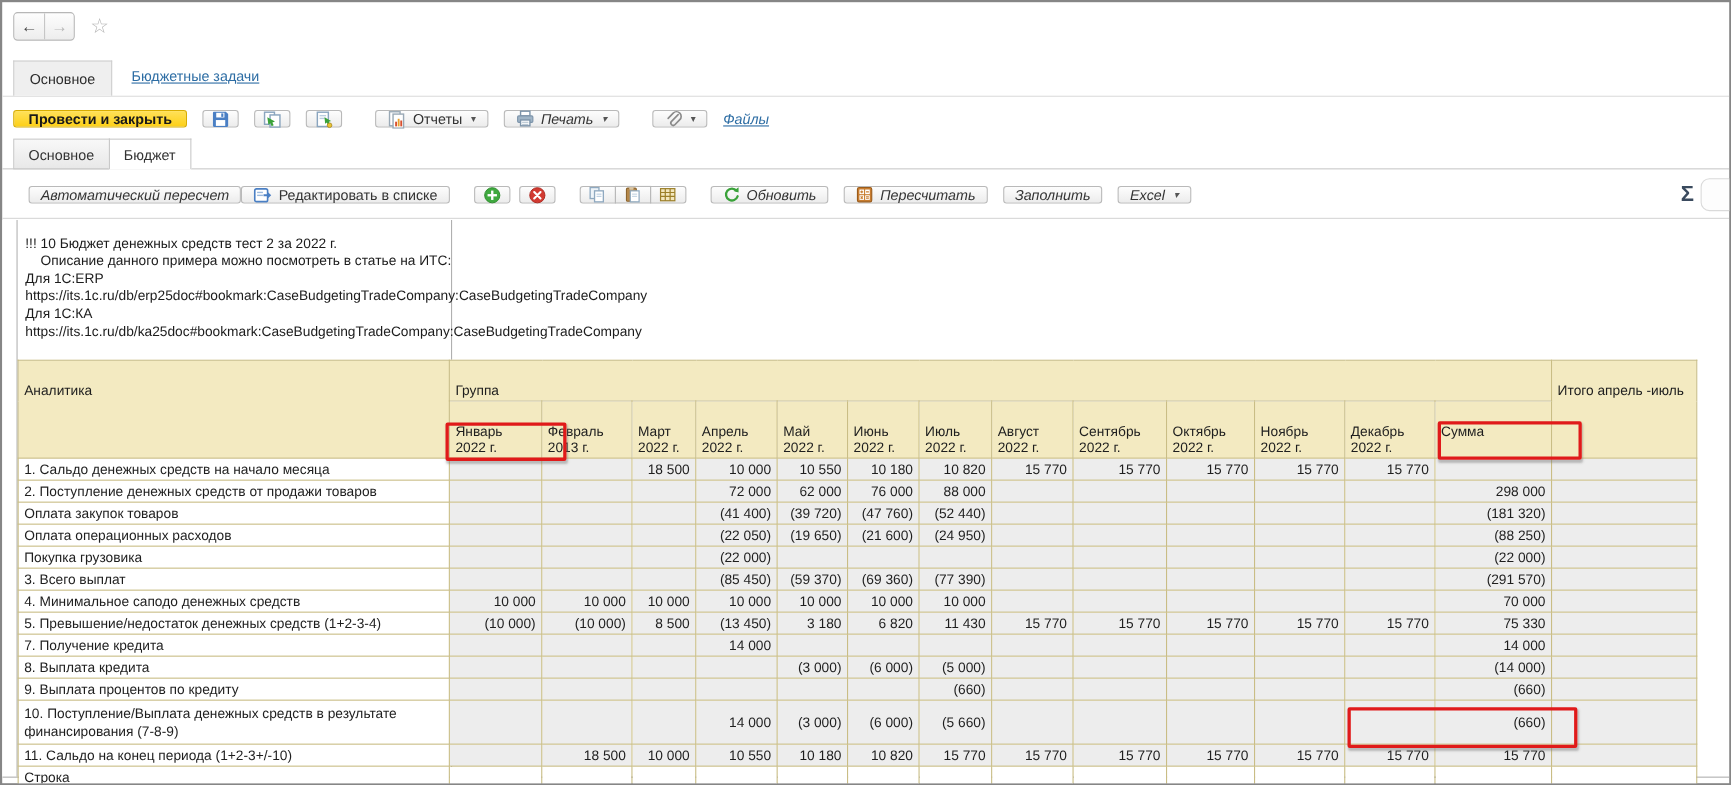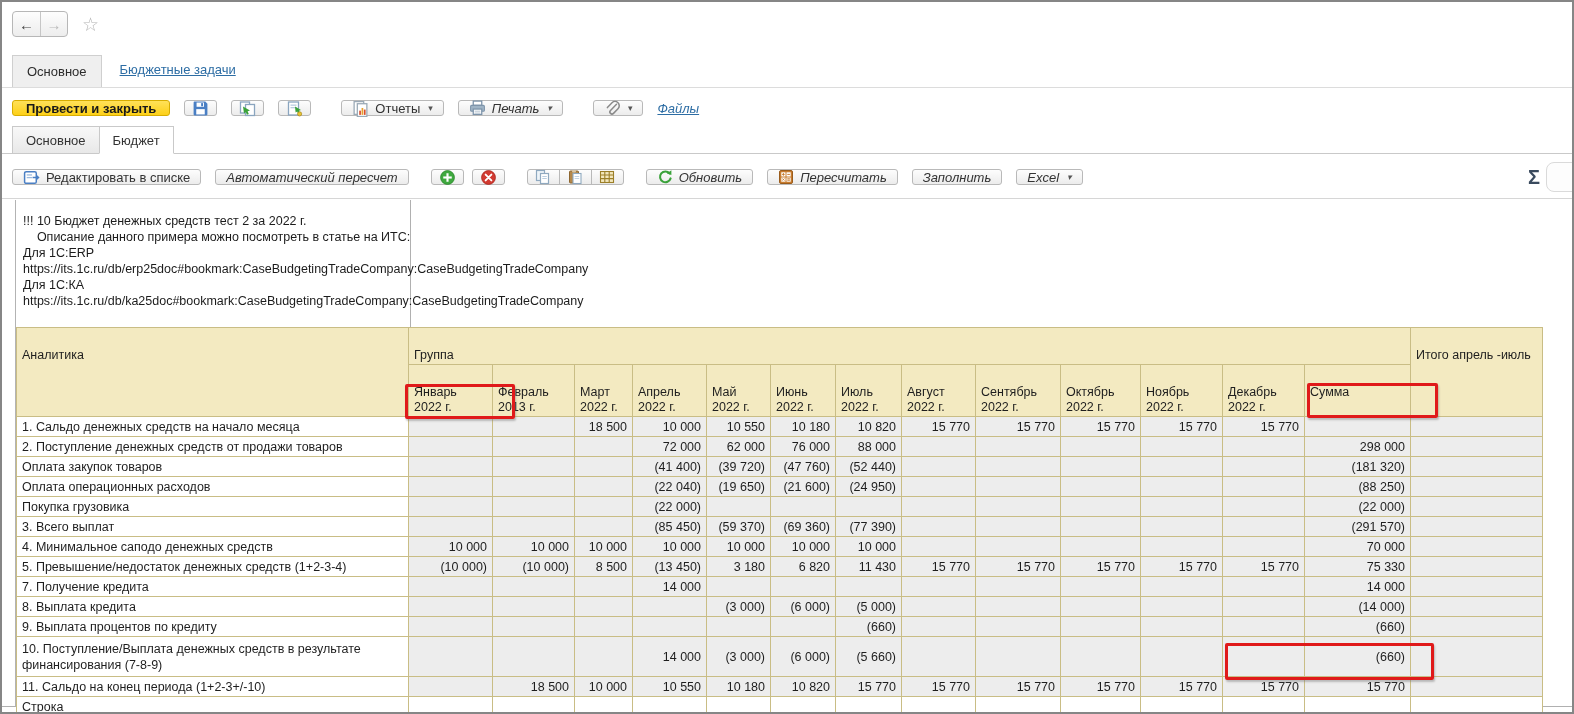--- a/index.html
+++ b/index.html
@@ -163,33 +163,33 @@
 
     <span class="link sp14">Файлы</span>
   </div>
 
   <div id="page-tabs">
     <div class="ptab ptab-inactive">Основное</div>
     <div class="ptab ptab-active">Бюджет</div>
   </div>
 
   <div id="table-toolbar">
+    <button class="btn sp14">Автоматический пересчет</button>
+
     <button class="btn">
       <span class="icon">
         <svg width="17" height="15" viewBox="0 0 16 14">
             <rect x="1.5" y="1.5" width="11" height="11" rx="1.5" fill="#fff" stroke="#4a7fc4" stroke-width="1.4"></rect>
             <rect x="3.5" y="4" width="5" height="1.2" fill="#9cbade"></rect>
             <rect x="3.5" y="6.5" width="5" height="1.2" fill="#9cbade"></rect>
             <path d="M9 6.2 h3.6 v-2 l3 2.8 -3 2.8 v-2 H9z" fill="#4a7fc4"></path>
           </svg>
       </span>
       <span>Редактировать в списке</span>
     </button>
-
-    <button class="btn sp14">Автоматический пересчет</button>
 
     <button class="btn btn-icon-only sp22">
       <span class="icon">
         <svg width="17" height="17" viewBox="0 0 16 16">
             <circle cx="8" cy="8" r="6.5" fill="#3fa93f" stroke="#2d8a2d" stroke-width=".8"></circle>
             <rect x="7" y="4" width="2" height="8" fill="#fff"></rect>
             <rect x="4" y="7" width="8" height="2" fill="#fff"></rect>
           </svg>
       </span>
     </button>
@@ -367,21 +367,21 @@
             <td class="num"></td>
             <td class="num"></td>
             <td class="num">(181 320)</td>
             <td class="num"></td>
           </tr>
           <tr class="r">
             <td class="lbl">Оплата операционных расходов</td>
             <td class="num"></td>
             <td class="num"></td>
             <td class="num"></td>
-            <td class="num">(22 040)</td>
+            <td class="num">(22 050)</td>
             <td class="num">(19 650)</td>
             <td class="num">(21 600)</td>
             <td class="num">(24 950)</td>
             <td class="num"></td>
             <td class="num"></td>
             <td class="num"></td>
             <td class="num"></td>
             <td class="num"></td>
             <td class="num">(88 250)</td>
             <td class="num"></td>

